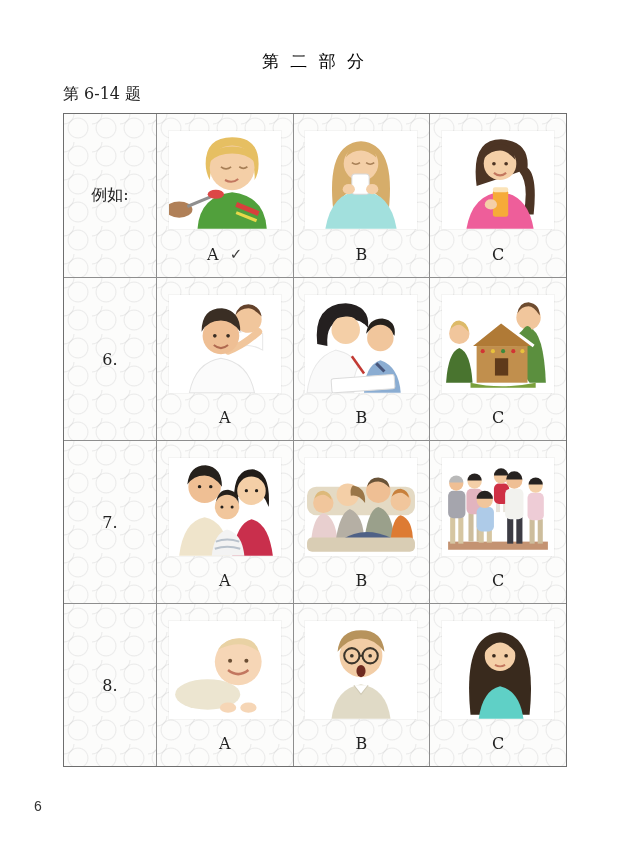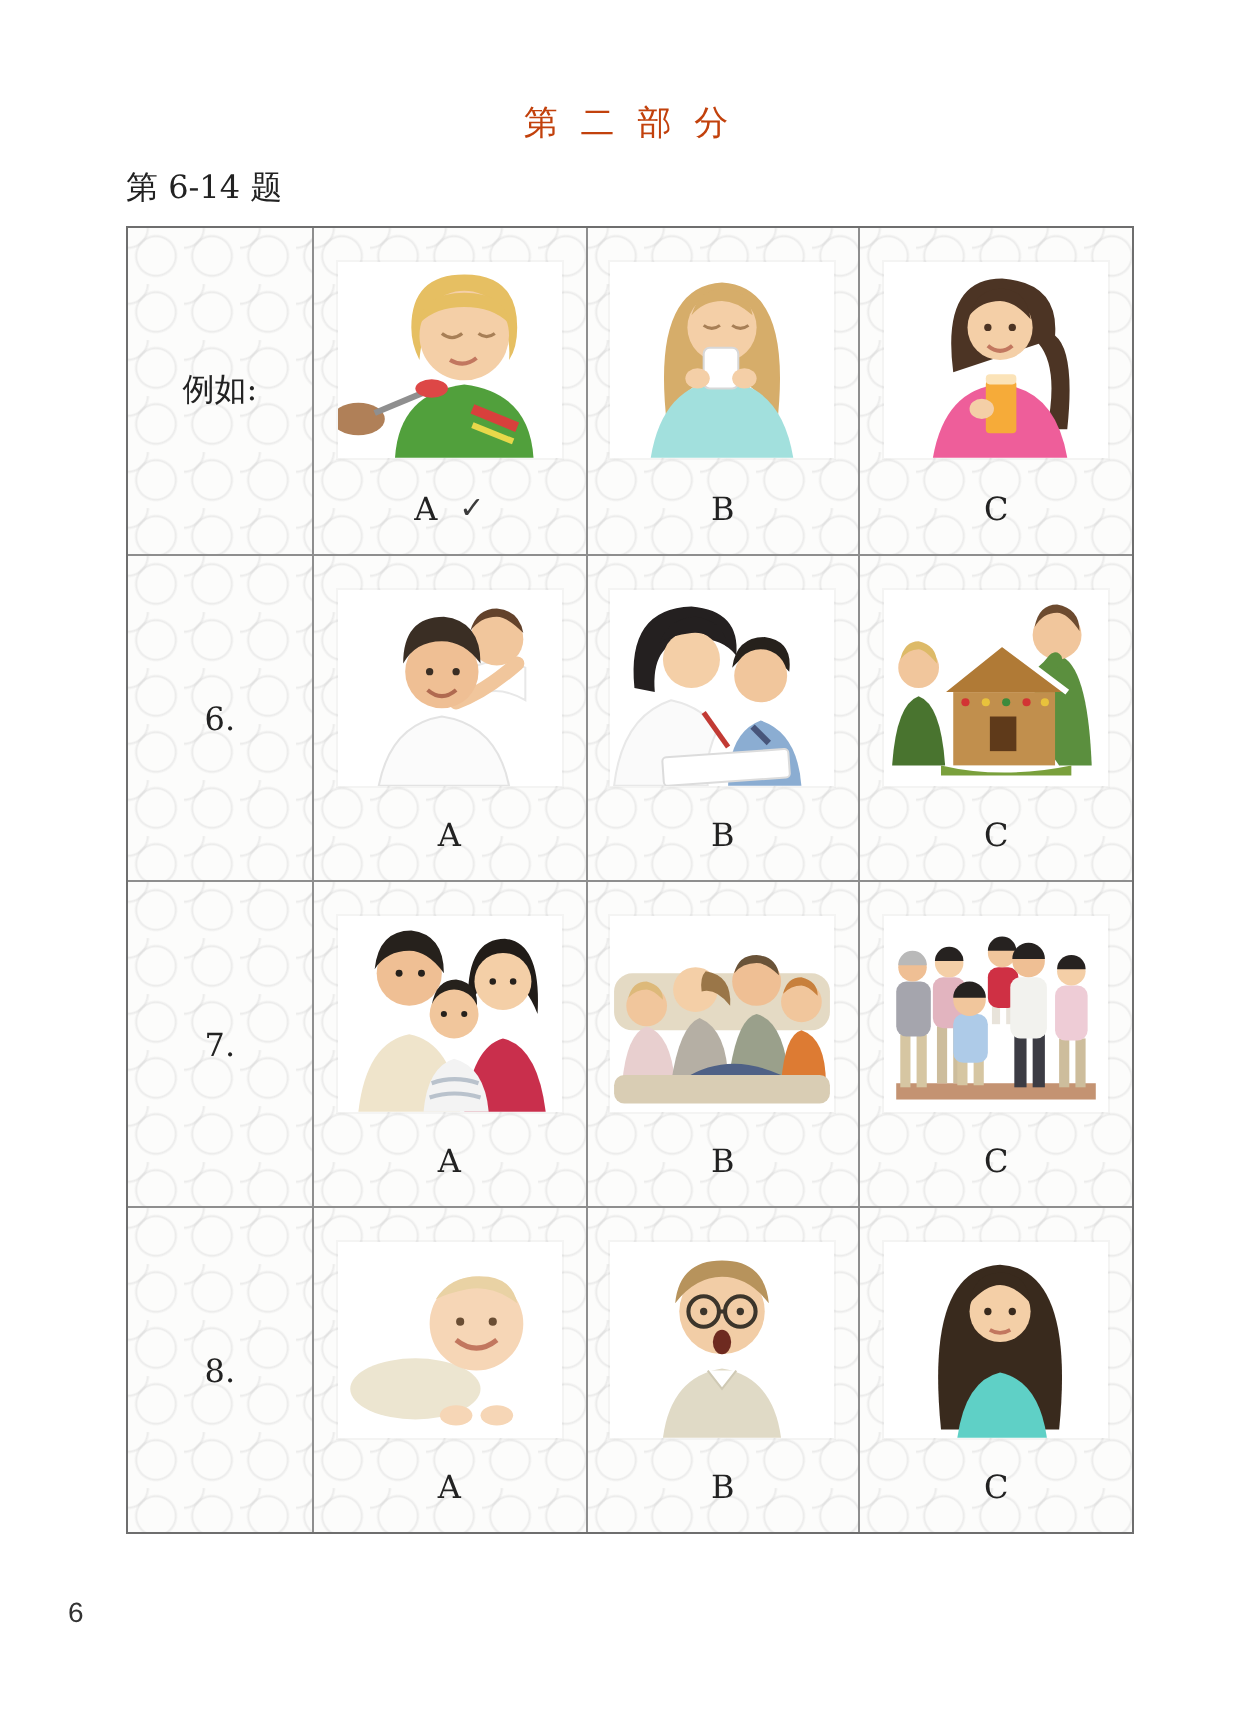--- a/index.html
+++ b/index.html
@@ -14,21 +14,21 @@
     overflow: hidden;
   }
   .page-title {
     position: absolute;
     top: 50px;
     left: 0;
     width: 100%;
     text-align: center;
     font-size: 17px;
     letter-spacing: 3px;
-    color: #c2410c;
+    color: #000000;
   }
   .section-label {
     position: absolute;
     top: 84px;
     left: 63px;
     font-size: 16px;
     color: #222;
   }
   .question-table {
     position: absolute;

